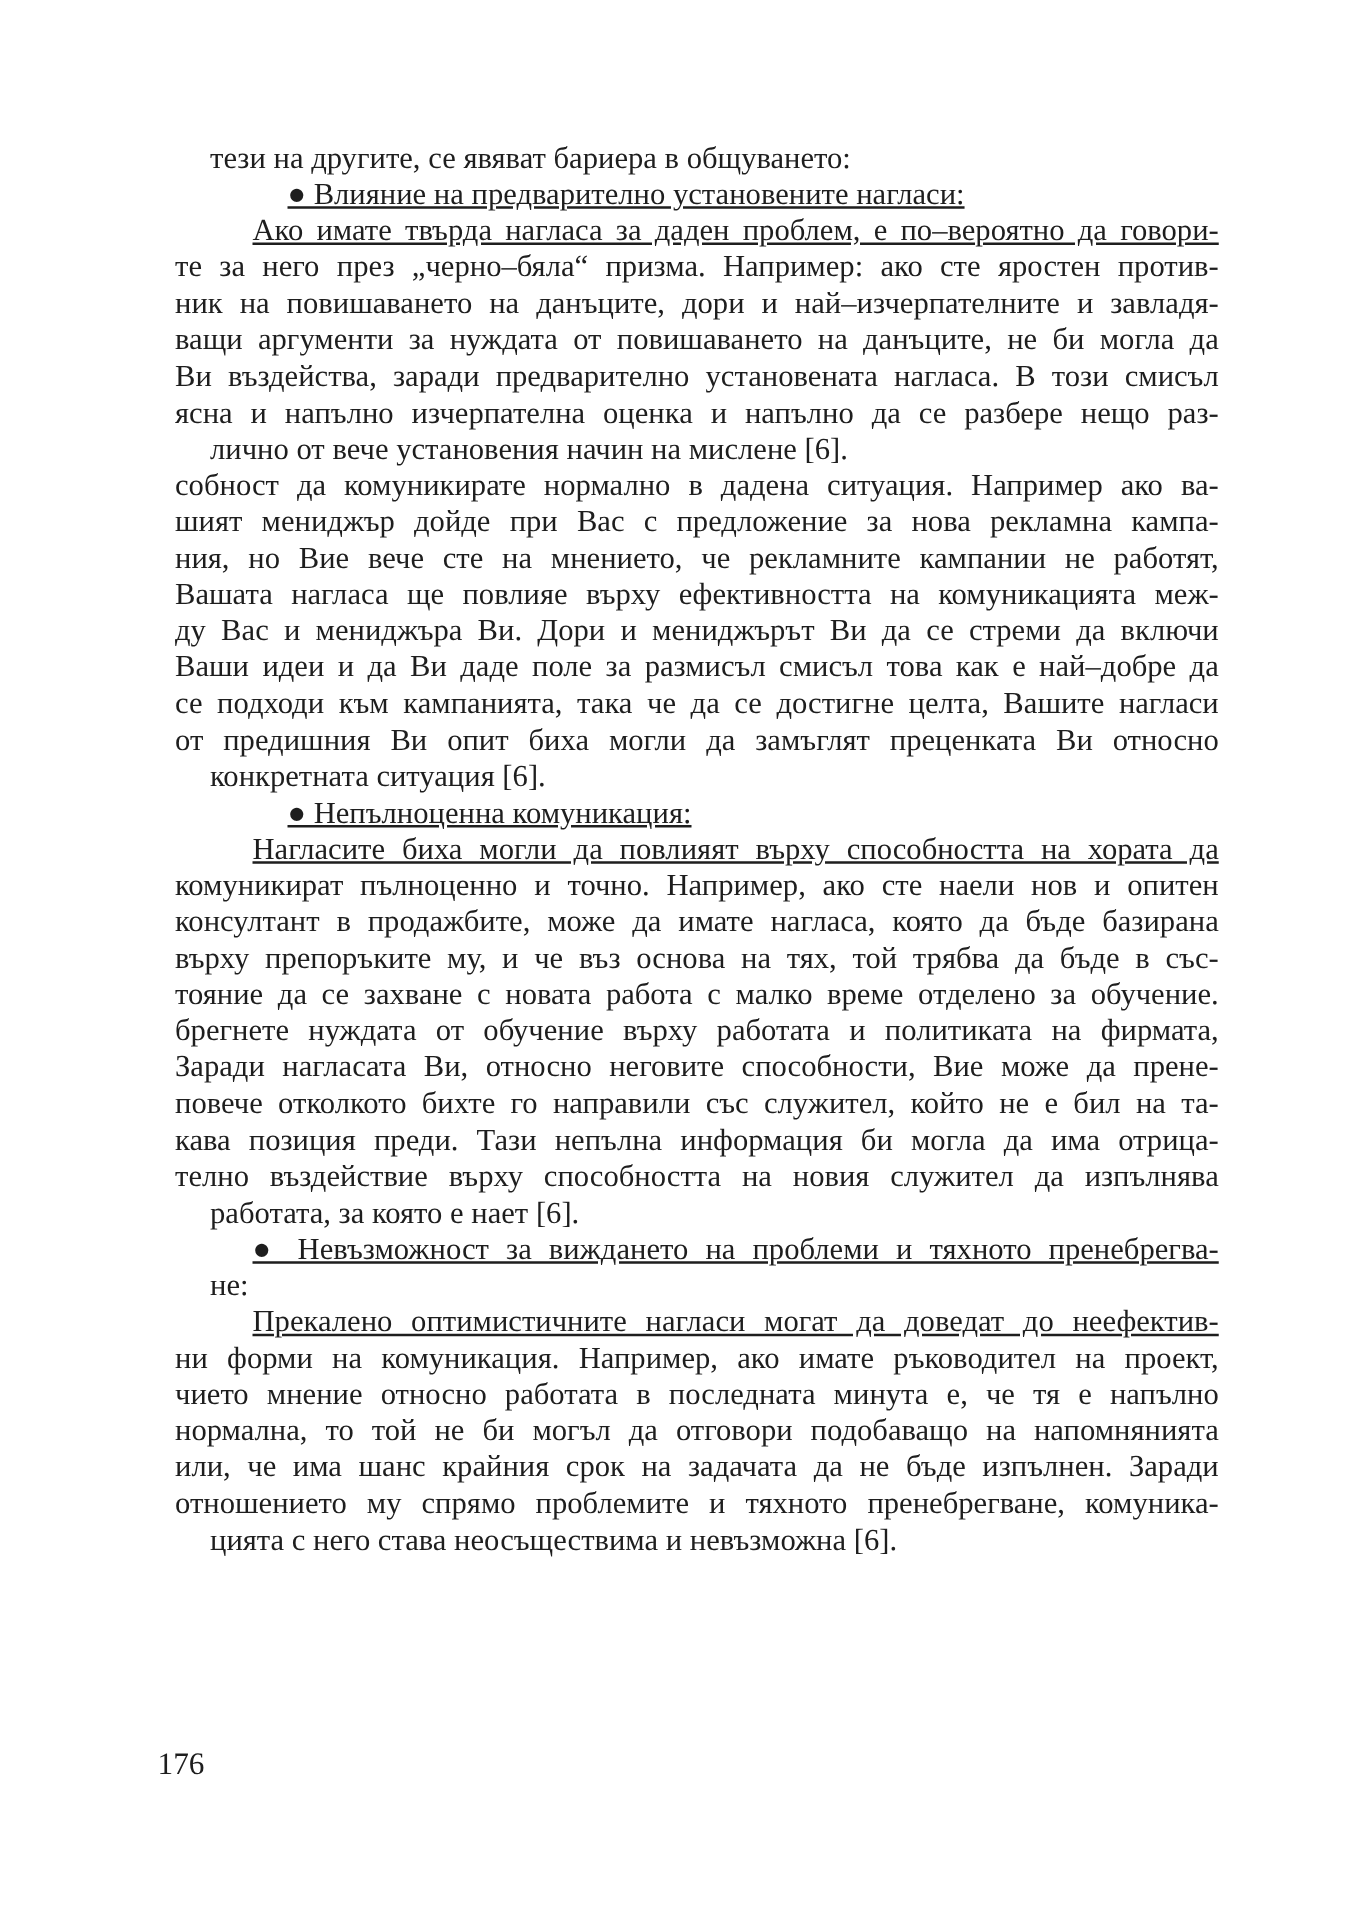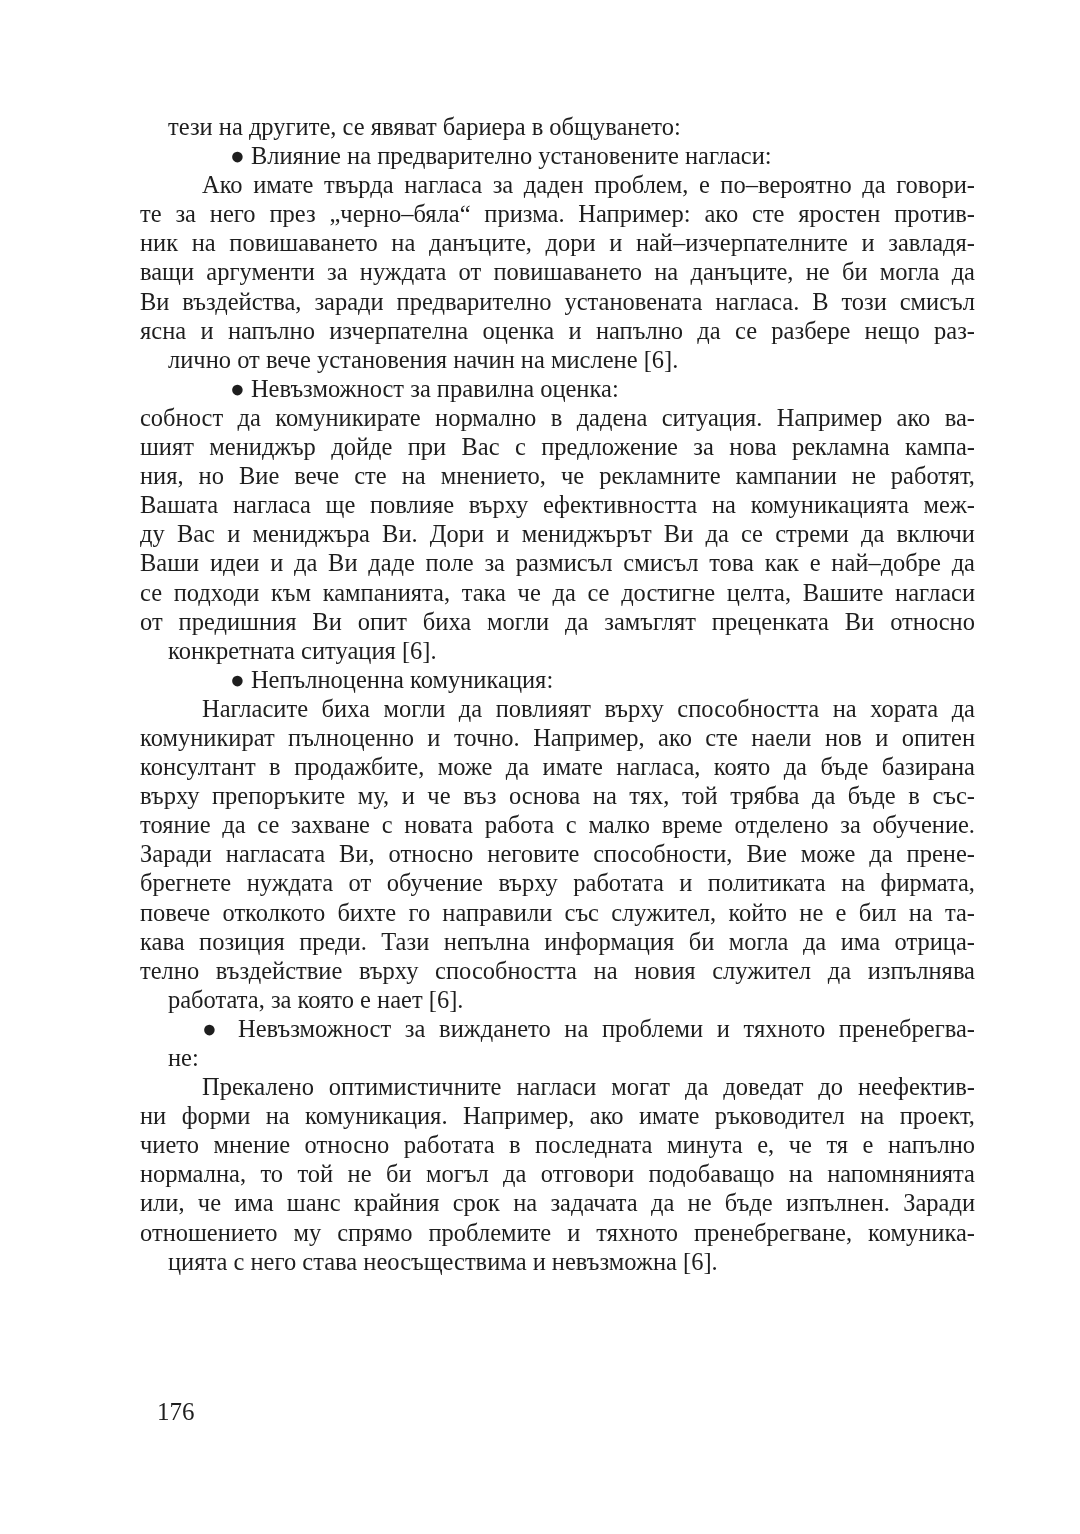--- a/index.html
+++ b/index.html
@@ -12,24 +12,24 @@
       font-family: "Liberation Serif", "DejaVu Serif", serif;
       font-size: 24.5px;
       line-height: 29.1px;
       color: #1e1e1e;
       text-align: justify;
       hyphens: manual;
     }
     .page-body p { margin: 0; }
     .line { display: block; text-align: justify; text-align-last: justify; white-space: nowrap; }
     .line.last { text-align-last: left; margin-left: 28px; }
-    .indent { padding-left: 62px; }
+    .indent { padding-left: 62px; text-decoration: underline; }
     .page-number {
       position: absolute;
-      left: 157px;
+      left: 126px;
       top: 1398px;
       font-family: "Liberation Serif", "DejaVu Serif", serif;
       font-size: 25px;
       color: #1e1e1e;
     }
   </style>
 </head>
 <body>
 
 <div class="page-body" id="page-body">
@@ -42,44 +42,41 @@
     <p>
       <span class="line indent">Ако имате твърда нагласа за даден проблем, е по–вероятно да говори-</span>
       <span class="line">те за него през „черно–бяла“ призма. Например: ако сте яростен против-</span>
       <span class="line">ник на повишаването на данъците, дори и най–изчерпателните и завладя-</span>
       <span class="line">ващи аргументи за нуждата от повишаването на данъците, не би могла да</span>
       <span class="line">Ви въздейства, заради предварително установената нагласа. В този смисъл</span>
       <span class="line">ясна и напълно изчерпателна оценка и напълно да се разбере нещо раз-</span>
       <span class="line last">лично от вече установения начин на мислене [6].</span>
     </p>
     <p>
-      <span class="line indent last">● Невъзможност за правилна оценка:</span>
-    </p>
-    <p>
       <span class="line">собност да комуникирате нормално в дадена ситуация. Например ако ва-</span>
       <span class="line">шият мениджър дойде при Вас с предложение за нова рекламна кампа-</span>
       <span class="line">ния, но Вие вече сте на мнението, че рекламните кампании не работят,</span>
       <span class="line">Вашата нагласа ще повлияе върху ефективността на комуникацията меж-</span>
       <span class="line">ду Вас и мениджъра Ви. Дори и мениджърът Ви да се стреми да включи</span>
       <span class="line">Ваши идеи и да Ви даде поле за размисъл смисъл това как е най–добре да</span>
       <span class="line">се подходи към кампанията, така че да се достигне целта, Вашите нагласи</span>
       <span class="line">от предишния Ви опит биха могли да замъглят преценката Ви относно</span>
       <span class="line last">конкретната ситуация [6].</span>
     </p>
     <p>
       <span class="line indent last">● Непълноценна комуникация:</span>
     </p>
     <p>
       <span class="line indent">Нагласите биха могли да повлияят върху способността на хората да</span>
       <span class="line">комуникират пълноценно и точно. Например, ако сте наели нов и опитен</span>
       <span class="line">консултант в продажбите, може да имате нагласа, която да бъде базирана</span>
       <span class="line">върху препоръките му, и че въз основа на тях, той трябва да бъде в със-</span>
       <span class="line">тояние да се захване с новата работа с малко време отделено за обучение.</span>
+      <span class="line">брегнете нуждата от обучение върху работата и политиката на фирмата,</span>
       <span class="line">Заради нагласата Ви, относно неговите способности, Вие може да прене-</span>
-      <span class="line">брегнете нуждата от обучение върху работата и политиката на фирмата,</span>
       <span class="line">повече отколкото бихте го направили със служител, който не е бил на та-</span>
       <span class="line">кава позиция преди. Тази непълна информация би могла да има отрица-</span>
       <span class="line">телно въздействие върху способността на новия служител да изпълнява</span>
       <span class="line last">работата, за която е нает [6].</span>
     </p>
     <p>
       <span class="line indent" style="text-align-last: justify;">● Невъзможност за виждането на проблеми и тяхното пренебрегва-</span>
       <span class="line last">не:</span>
     </p>
     <p>

